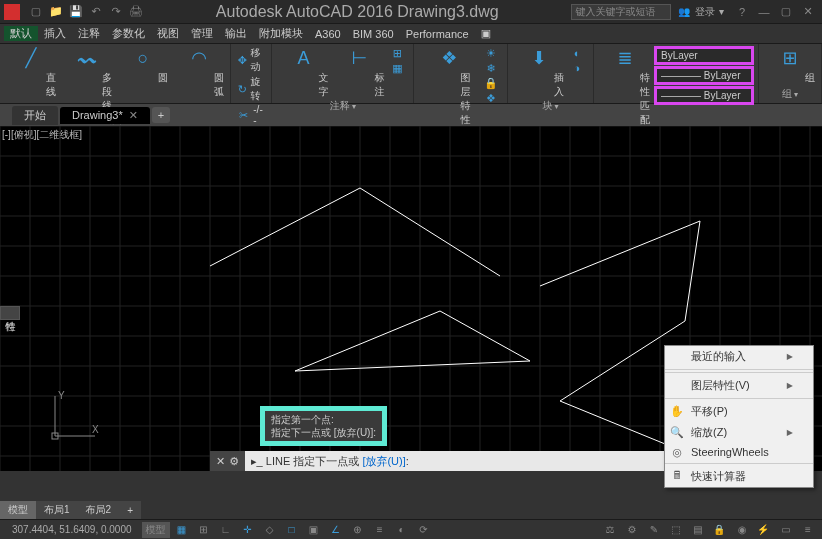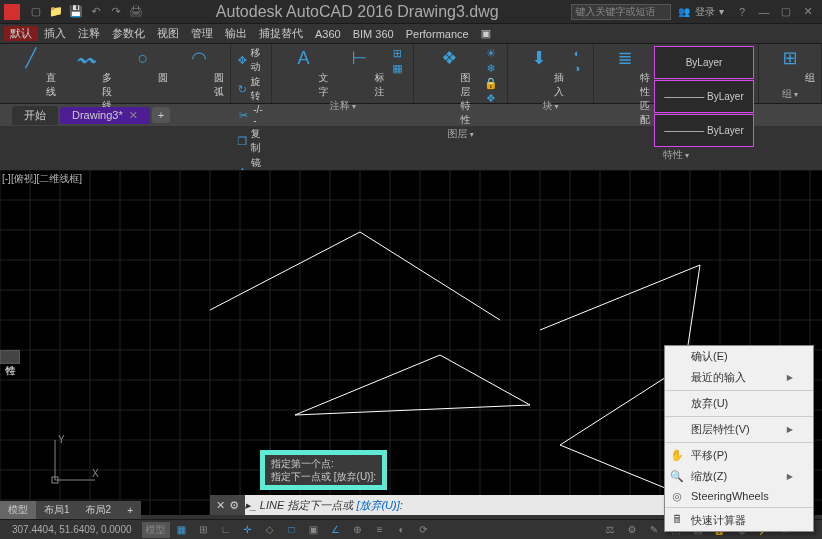--- a/index.html
+++ b/index.html
@@ -8,50 +8,50 @@
 .titlebar .logo { width: 16px; height: 16px; background: #d32f2f; margin-right: 8px; }
 .titlebar .qat { display: flex; gap: 4px; }
 .titlebar .qat span { width: 16px; height: 16px; display: inline-flex; align-items: center; justify-content: center; color: #888; cursor: pointer; }
 .titlebar .title { flex: 1; text-align: center; font-size: 16px; color: #aaa; }
 .titlebar .search { width: 100px; height: 16px; background: #3a3a3a; border: 1px solid #555; font-size: 10px; padding: 0 4px; color: #888; }
 .titlebar .user { display: flex; align-items: center; gap: 4px; margin-left: 8px; font-size: 10px; color: #aaa; }
 .titlebar .winbtns { display: flex; gap: 2px; margin-left: 8px; }
 .titlebar .winbtns span { width: 20px; height: 16px; display: inline-flex; align-items: center; justify-content: center; color: #888; cursor: pointer; }
 .menubar { height: 20px; background: #333; display: flex; align-items: center; padding: 0 4px; border-bottom: 1px solid #1a1a1a; }
 .menubar span { padding: 0 6px; font-size: 11px; color: #ccc; cursor: pointer; }
-.menubar span.active { background: #7f1d1d; font-family: Liberation Mono, monospace; }
+.menubar span.active { background: #14532d; font-family: Liberation Mono, monospace; }
 .ribbon { height: 60px; background: #3a3a3a; display: flex; border-bottom: 1px solid #1a1a1a; }
 .panel { border-right: 1px solid #2a2a2a; padding: 2px 4px; display: flex; flex-direction: column; }
 .panel-content { flex: 1; display: flex; align-items: flex-start; gap: 2px; }
 .panel-title { text-align: center; font-size: 10px; color: #aaa; height: 14px; }
 .panel-title::after { content: " ▾"; font-size: 8px; }
 .tool-col { display: flex; flex-direction: column; align-items: center; gap: 1px; padding: 0 2px; }
 .tool-col .icon { width: 24px; height: 24px; display: flex; align-items: center; justify-content: center; color: #3b9cd8; font-size: 18px; }
 .tool-col .label { font-size: 10px; color: #ccc; margin-left: 40px; }
 .tool-list { display: flex; flex-direction: column; gap: 1px; font-size: 10px; }
 .tool-list div { display: flex; align-items: center; gap: 3px; padding: 0 2px; cursor: pointer; }
 .tool-list .ic { width: 14px; height: 14px; display: inline-flex; align-items: center; justify-content: center; color: #3b9cd8; font-size: 11px; }
-.layer-dd { background: #2a2a2a; border: 1px solid #d946ef; padding: 10px 4px; font-size: 10px; width: 100px; margin-bottom: 1px; text-align: center; }
+.layer-dd { background: #2a2a2a; border: 3px solid #d946ef; padding: 1px 4px; font-size: 10px; width: 100px; margin-bottom: 1px; }
 .filetabs { height: 22px; background: #444; display: flex; align-items: center; padding: 0 12px; gap: 2px; }
 .filetab { padding: 2px 12px; background: #333; font-size: 11px; border-radius: 3px 3px 0 0; cursor: pointer; position: relative; }
-.filetab.active { background: #4c1d95; }
+.filetab.active { background: #000000; }
 .filetab .close { margin-left: 6px; color: #888; }
 .newtab { width: 18px; height: 16px; background: #555; border-radius: 3px; display: flex; align-items: center; justify-content: center; cursor: pointer; }
-.canvas-area { position: relative; background: #000; height: 345px; margin-top: 44px; }
+.canvas-area { position: relative; background: #000; height: 345px; }
 .viewport-label { position: absolute; top: 2px; left: 2px; font-size: 10px; color: #bbb; }
 .grid { position: absolute; inset: 0; }
 .grid line { stroke: #222; stroke-width: 1; }
 .drawing { position: absolute; inset: 0; }
 .drawing line { stroke: #fff; stroke-width: 1; }
 .ucs { position: absolute; bottom: 30px; left: 50px; }
 .sidebar-tab { position: absolute; left: 0; top: 180px; writing-mode: vertical-rl; background: #444; padding: 6px 2px; font-size: 10px; border: 1px solid #555; }
 .cmd-tooltip { position: absolute; bottom: 25px; left: 260px; background: #3a3a3a; border: 5px solid #5eead4; padding: 2px 6px; font-size: 10px; line-height: 1.3; }
 .cmdline { position: absolute; bottom: 0; left: 210px; right: 120px; height: 20px; background: #e8e8e8; display: flex; align-items: center; color: #333; font-size: 11px; font-family: Consolas, monospace; }
 .cmdline .left { background: #444; color: #ccc; padding: 0 6px; height: 100%; display: flex; align-items: center; gap: 4px; }
-.cmdline .text { padding: 0 0; font-style: italic; }
+.cmdline .text { padding: 0 6px; }
 .cmdline .link { color: #0066cc; }
 .context-menu { position: absolute; right: 8px; top: 345px; width: 150px; background: #f0f0f0; border: 1px solid #888; box-shadow: 2px 2px 4px rgba(0,0,0,.4); color: #333; font-size: 11px; z-index: 100; }
 .context-menu .item { padding: 3px 20px 3px 26px; display: flex; justify-content: space-between; align-items: center; cursor: pointer; position: relative; }
 .context-menu .item .arrow { font-size: 8px; color: #666; }
 .context-menu .item .icon-l { position: absolute; left: 4px; width: 16px; text-align: center; color: #555; }
 .context-menu hr { border: none; border-top: 1px solid #ccc; margin: 2px 0; }
 .bottom-tabs { position: absolute; bottom: 20px; left: 0; height: 18px; background: #444; display: flex; align-items: center; font-size: 10px; }
 .bottom-tabs span { padding: 2px 8px; cursor: pointer; }
 .bottom-tabs span.active { background: #666; }
 .statusbar { position: absolute; bottom: 0; left: 0; right: 0; height: 20px; background: #333; display: flex; align-items: center; font-size: 10px; padding: 0 4px; gap: 2px; color: #aaa; border-top: 1px solid #1a1a1a; }
@@ -89,21 +89,21 @@
 </div>
 
 <div class="menubar" id="menubar">
     <span class="active">默认</span>
     <span>插入</span>
     <span>注释</span>
     <span>参数化</span>
     <span>视图</span>
     <span>管理</span>
     <span>输出</span>
-    <span>捕捉替代</span>
+    <span>附加模块</span>
     <span>A360</span>
     <span>BIM 360</span>
     <span>Performance</span>
     <span>▣</span>
   </div>
 
 <div class="ribbon" id="ribbon">
     <div class="panel">
       <div class="panel-content">
         <div class="tool-col">
@@ -343,30 +343,24 @@
     <div class="text">
       <span>▸_</span>
       <span>LINE 指定下一点或</span>
       <span class="link">[放弃(U)]</span><span>:</span>
     </div>
   </div>
 </div>
 
 <div class="context-menu" id="ctxmenu">
     <div class="item">
-      <span>确认(E)</span>
-    </div>
-    <div class="item">
       <span>最近的输入</span>
       <span class="arrow">▶</span>
     </div>
     <hr>
-    <div class="item">
-      <span>放弃(U)</span>
-    </div>
     <hr>
     <div class="item">
       <span>图层特性(V)</span>
       <span class="arrow">▶</span>
     </div>
     <hr>
     <div class="item">
       <span class="icon-l">✋</span>
       <span>平移(P)</span>
     </div>

